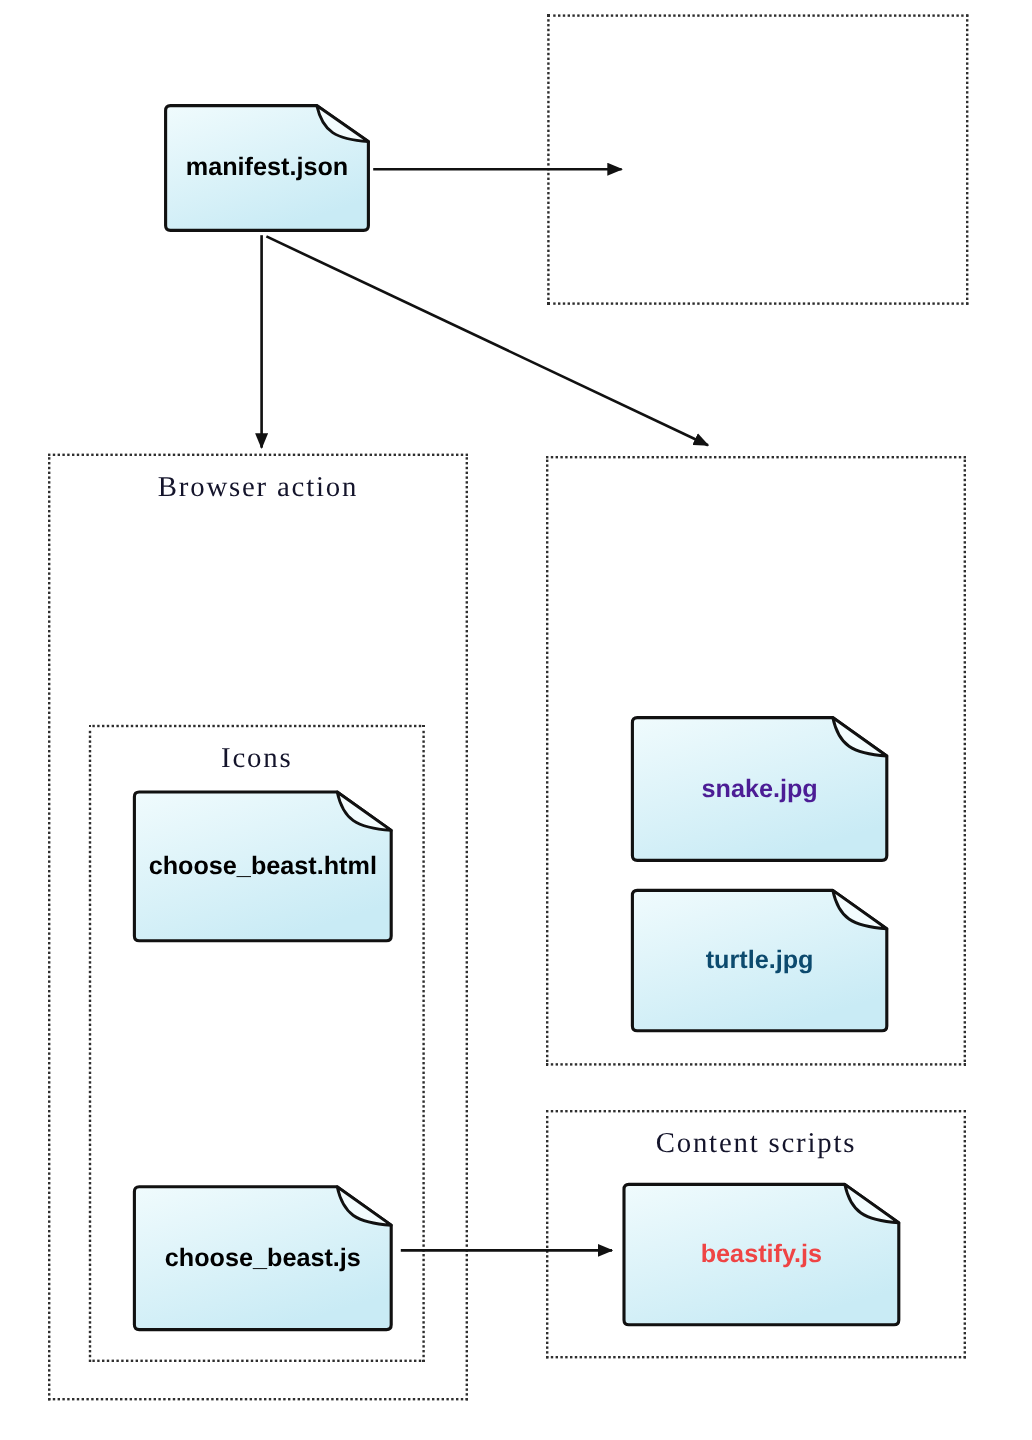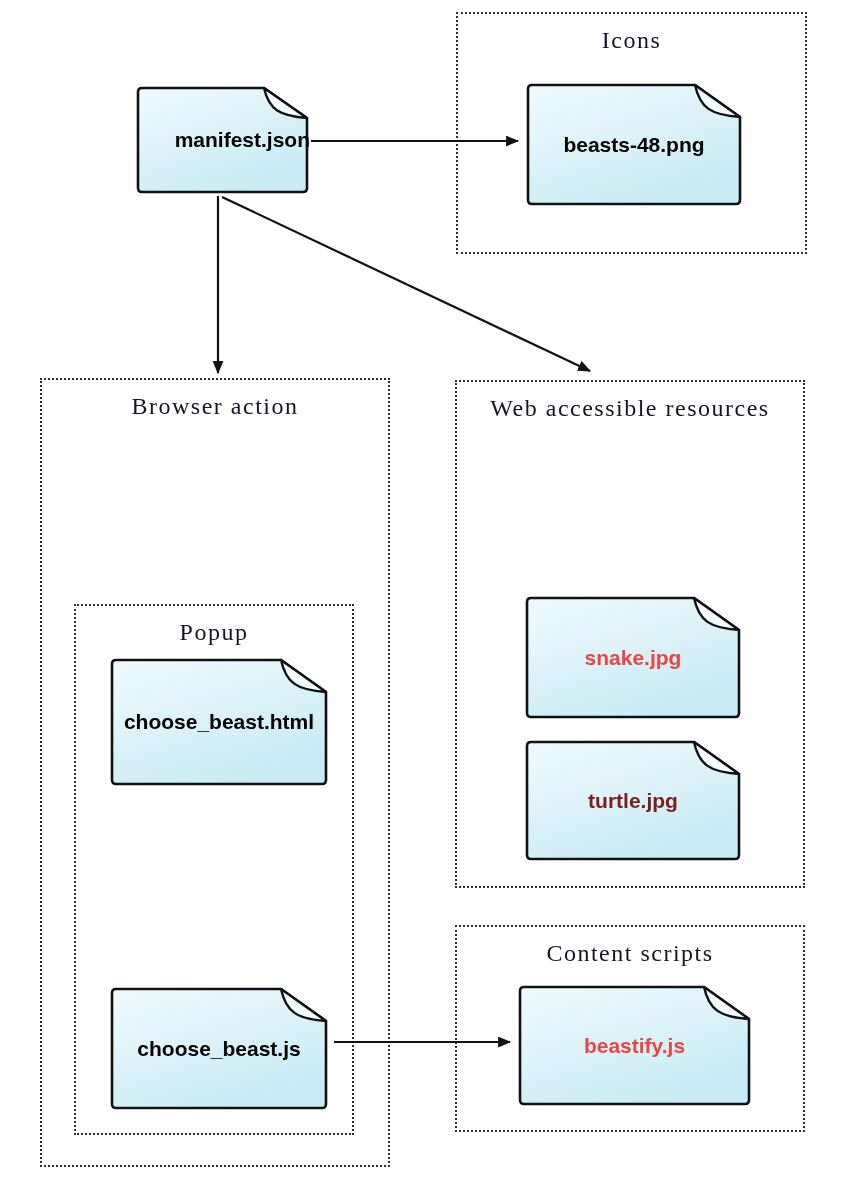--- a/index.html
+++ b/index.html
@@ -86,76 +86,67 @@
       <marker id="ah" viewBox="0 0 12 10" refX="11" refY="5" markerWidth="13" markerHeight="11" markerUnits="userSpaceOnUse" orient="auto">
         <path d="M0 0 L12 5 L0 10 Z" fill="#111111"></path>
       </marker>
     </defs>
     <line class="arrow" x1="311" y1="141" x2="518" y2="141" style="stroke: rgb(17, 17, 17);"></line>
     <line class="arrow" x1="218" y1="196" x2="218" y2="373" style="stroke: rgb(17, 17, 17);"></line>
     <line class="arrow" x1="222" y1="197" x2="590" y2="371" style="stroke: rgb(17, 17, 17);"></line>
     <line class="arrow" x1="334" y1="1042" x2="510" y2="1042" style="stroke: rgb(17, 17, 17);"></line>
   </svg>
 
-  <div class="file" style="left:135px; top:85px; width:175px; height:110px;justify-content:flex-end;">
+  <div class="file" style="left:135px; top:85px; width:175px; height:110px;">
       <svg viewBox="0 0 175 110" width="175" height="110" class="shape">
         <path d="M3 103 L3 7 Q3 3 7 3 L129 3 L172 33 L172 103 Q172 107 168 107 L7 107 Q3 107 3 103 Z" fill="url(#fileGrad)" stroke="#111111" stroke-width="2.6" stroke-linejoin="round"></path>
         <path d="M129 3 C 134 25, 145 31, 172 33 L 129 3 Z" fill="#f3fcfe" stroke="#111111" stroke-width="2.4" stroke-linejoin="round"></path>
       </svg>
     <span class="file-label" style="color: rgb(0, 0, 0);">manifest.json</span>
   </div>
 
   <div class="group" style="left: 456px; top: 12px; width: 351px; height: 242px; border-color: rgb(46, 46, 46);">
-    <div class="group-title" style="color: rgb(20, 20, 43);">Icons</div>
-    <div class="file" style="left:67px; top:68px; width:218px; height:125px;">
-        <svg viewBox="0 0 218 125" width="218" height="125" class="shape">
-          <path d="M3 118 L3 7 Q3 3 7 3 L170 3 L215 35 L215 118 Q215 122 211 122 L7 122 Q3 122 3 118 Z" fill="url(#fileGrad)" stroke="#111111" stroke-width="2.6" stroke-linejoin="round"></path>
-          <path d="M170 3 C 175 26, 186 33, 215 35 L 170 3 Z" fill="#f3fcfe" stroke="#111111" stroke-width="2.4" stroke-linejoin="round"></path>
-        </svg>
-      <span class="file-label" style="color: rgb(0, 0, 0);">beasts-48.png</span>
-    </div>
   </div>
 
   <div class="group" style="left: 40px; top: 378px; width: 350px; height: 789px; border-color: rgb(46, 46, 46);">
     <div class="group-title" style="color: rgb(20, 20, 43);">Browser action</div>
 
     <div class="group" style="left: 32px; top: 224px; width: 280px; height: 531px; border-color: rgb(46, 46, 46);">
-      <div class="group-title" style="color: rgb(20, 20, 43);">Popup</div>
+      <div class="group-title" style="color: rgb(20, 20, 43);">Icons</div>
       <div class="file" style="left:33px; top:51px; width:220px; height:130px;">
           <svg viewBox="0 0 220 130" width="220" height="130" class="shape">
             <path d="M3 123 L3 7 Q3 3 7 3 L172 3 L217 35 L217 123 Q217 127 213 127 L7 127 Q3 127 3 123 Z" fill="url(#fileGrad)" stroke="#111111" stroke-width="2.6" stroke-linejoin="round"></path>
             <path d="M172 3 C 177 26, 188 33, 217 35 L 172 3 Z" fill="#f3fcfe" stroke="#111111" stroke-width="2.4" stroke-linejoin="round"></path>
           </svg>
         <span class="file-label" style="color: rgb(0, 0, 0);">choose_beast.html</span>
       </div>
       <div class="file" style="left:33px; top:380px; width:220px; height:125px;">
           <svg viewBox="0 0 220 125" width="220" height="125" class="shape">
             <path d="M3 118 L3 7 Q3 3 7 3 L172 3 L217 35 L217 118 Q217 122 213 122 L7 122 Q3 122 3 118 Z" fill="url(#fileGrad)" stroke="#111111" stroke-width="2.6" stroke-linejoin="round"></path>
             <path d="M172 3 C 177 26, 188 33, 217 35 L 172 3 Z" fill="#f3fcfe" stroke="#111111" stroke-width="2.4" stroke-linejoin="round"></path>
           </svg>
         <span class="file-label" style="color: rgb(0, 0, 0);">choose_beast.js</span>
       </div>
     </div>
   </div>
 
   <div class="group" style="left: 455px; top: 380px; width: 350px; height: 508px; border-color: rgb(46, 46, 46);">
-    <div class="group-title" style="color: rgb(20, 20, 43);">Web accessible resources</div>
     <div class="file" style="left:67px; top:213px; width:218px; height:125px;">
         <svg viewBox="0 0 218 125" width="218" height="125" class="shape">
           <path d="M3 118 L3 7 Q3 3 7 3 L170 3 L215 35 L215 118 Q215 122 211 122 L7 122 Q3 122 3 118 Z" fill="url(#fileGrad)" stroke="#111111" stroke-width="2.6" stroke-linejoin="round"></path>
           <path d="M170 3 C 175 26, 186 33, 215 35 L 170 3 Z" fill="#f3fcfe" stroke="#111111" stroke-width="2.4" stroke-linejoin="round"></path>
         </svg>
-      <span class="file-label" style="color: #ef4444;">snake.jpg</span>
+      <span class="file-label" style="color: #4c1d95;">snake.jpg</span>
     </div>
     <div class="file" style="left:67px; top:357px; width:218px; height:123px;">
         <svg viewBox="0 0 218 123" width="218" height="123" class="shape">
           <path d="M3 116 L3 7 Q3 3 7 3 L170 3 L215 35 L215 116 Q215 120 211 120 L7 120 Q3 120 3 116 Z" fill="url(#fileGrad)" stroke="#111111" stroke-width="2.6" stroke-linejoin="round"></path>
           <path d="M170 3 C 175 26, 186 33, 215 35 L 170 3 Z" fill="#f3fcfe" stroke="#111111" stroke-width="2.4" stroke-linejoin="round"></path>
         </svg>
-      <span class="file-label" style="color: #7f1d1d;">turtle.jpg</span>
+      <span class="file-label" style="color: #0c4a6e;">turtle.jpg</span>
     </div>
   </div>
 
   <div class="group" style="left: 455px; top: 925px; width: 350px; height: 207px; border-color: rgb(46, 46, 46);">
     <div class="group-title" style="color: rgb(20, 20, 43); text-align: center;">Content scripts</div>
     <div class="file" style="left:60px; top:57px; width:235px; height:123px;">
         <svg viewBox="0 0 235 123" width="235" height="123" class="shape">
           <path d="M3 116 L3 7 Q3 3 7 3 L187 3 L232 35 L232 116 Q232 120 228 120 L7 120 Q3 120 3 116 Z" fill="url(#fileGrad)" stroke="#111111" stroke-width="2.6" stroke-linejoin="round"></path>
           <path d="M187 3 C 192 26, 203 33, 232 35 L 187 3 Z" fill="#f3fcfe" stroke="#111111" stroke-width="2.4" stroke-linejoin="round"></path>
         </svg>

